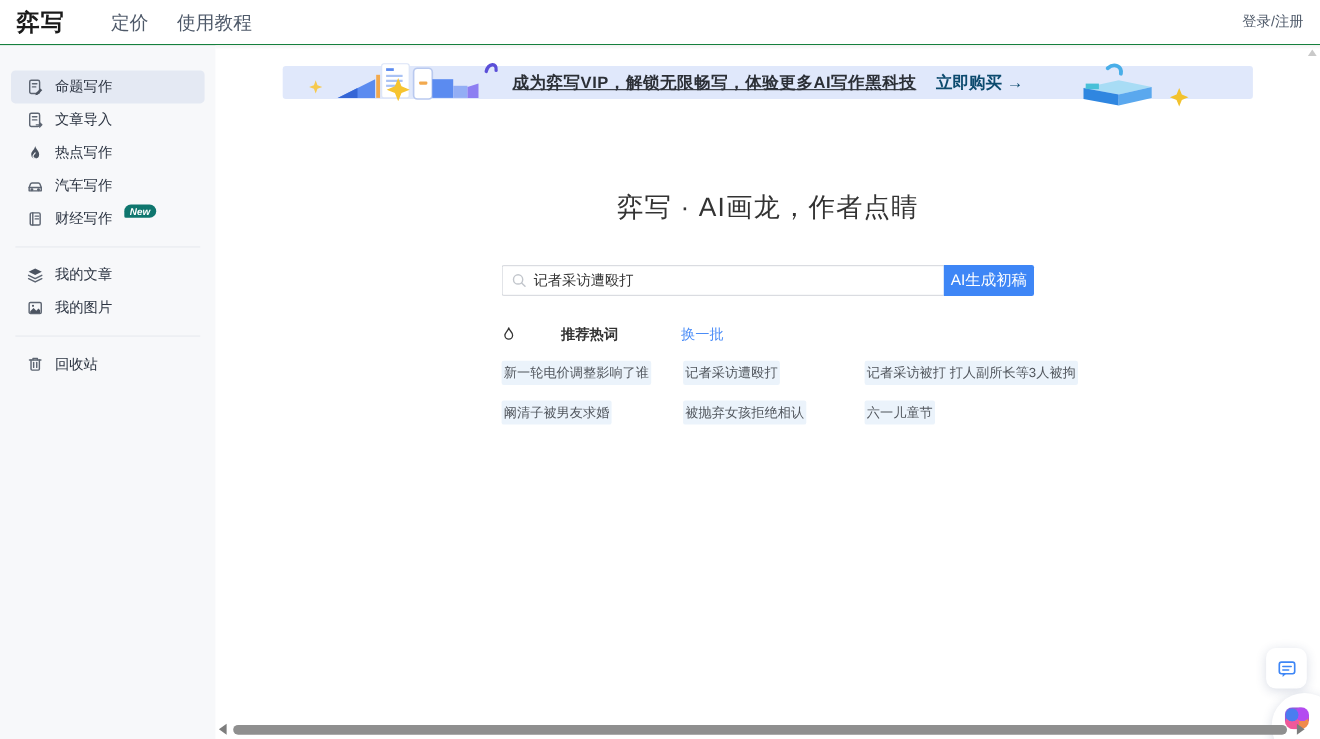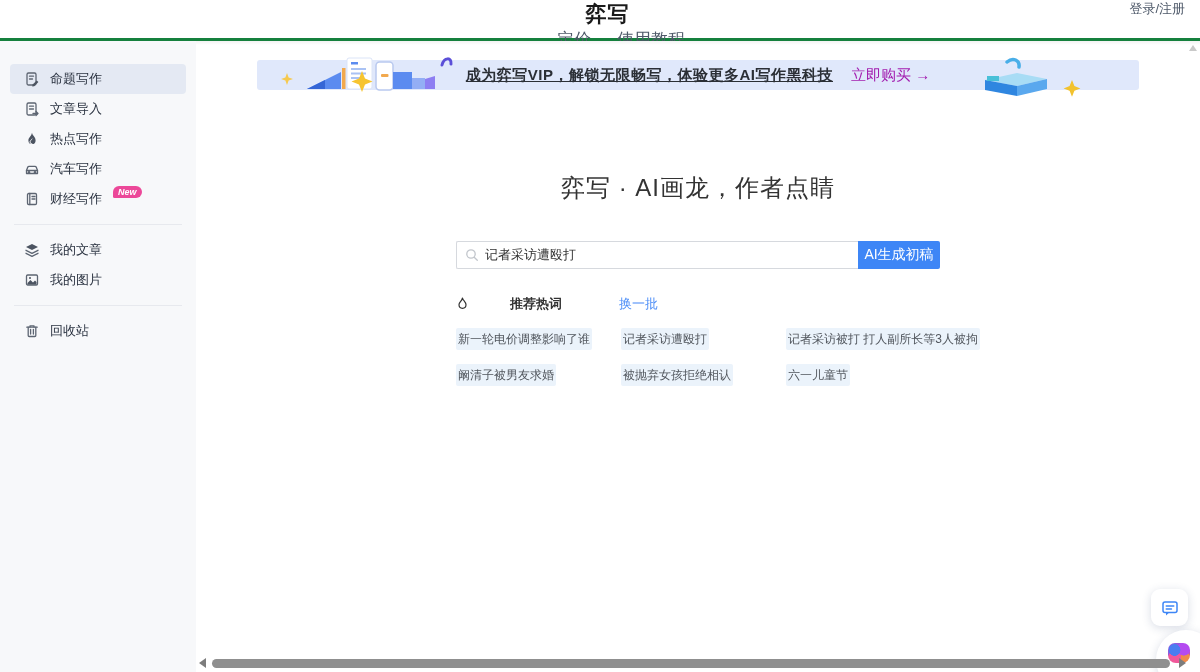--- a/index.html
+++ b/index.html
@@ -1,45 +1,45 @@
 <!DOCTYPE html>
 <html><head>
 <meta charset="utf-8">
 <style>
   * { margin:0; padding:0; box-sizing:border-box; }
   html,body { width:1200px; height:672px; overflow:hidden; }
   body { font-family:"Liberation Sans","DejaVu Sans",sans-serif; background:#fff; color:#333; }
   .page { position:relative; width:1200px; height:672px; background:#fff; overflow:hidden; }
 
   
-  .header { position:relative; height:41px; background:#fff; border-bottom:3px solid #15803d; display:flex; align-items:center;flex-direction:column; }
+  .header { position:relative; height:41px; background:#fff; border-bottom:1px solid #15803d; display:flex; align-items:center; }
   .logo { font-size:21px; font-weight:bold; color:#1a1a1a; margin-left:15px; letter-spacing:1px; cursor:pointer; }
   .top-nav { display:flex; gap:26px; margin-left:42px; }
   .top-nav a { font-size:17px; color:#4e5969; text-decoration:none; cursor:pointer; }
   .auth-link { position:absolute; right:15px; font-size:13px; color:#4e5969; cursor:pointer; }
 
   
   .body { display:flex; height:631px; }
   .sidebar { width:196px; background:#f7f8fa; height:100%; padding-top:23px; flex-shrink:0; }
   .side-item { height:30px; margin:0 10px; padding:0 0 0 14px; display:flex; align-items:center; gap:10px; border-radius:4px; font-size:13px; color:#2b3341; cursor:pointer; }
   .side-item.active { background:#e4e9f3; }
   .side-item .ic { width:16px; height:16px; flex-shrink:0; display:flex; align-items:center; justify-content:center; }
   .side-item svg { stroke:#5d6572; fill:none; stroke-width:1.3; stroke-linecap:round; stroke-linejoin:round; }
   .side-divider { height:1px; background:#e7e9ee; margin:10px 14px; }
-  .new-badge { display:inline-block; background:#ec4899; color:#fff; font-size:9px; font-style:italic; font-weight:bold; line-height:12px; padding:0 5px; border-radius:8px 8px 8px 2px; position:relative; top:-7px; margin-left:1px; }
+  .new-badge { display:inline-block; background:#0f766e; color:#fff; font-size:9px; font-style:italic; font-weight:bold; line-height:12px; padding:0 5px; border-radius:8px 8px 8px 2px; position:relative; top:-7px; margin-left:1px; }
 
   .main { position:relative; flex:1; background:#fff; }
   .main::before { content:""; position:absolute; top:0; left:0; right:0; height:4px;
                   background:linear-gradient(to bottom, rgba(0,0,0,0.05), rgba(0,0,0,0)); pointer-events:none; }
 
   
   .banner { position:relative; width:882px; height:30px; margin:19px auto 0; background:#e0e8fb; border-radius:3px;
             display:flex; align-items:center; justify-content:center; gap:18px; cursor:pointer; }
   .banner-text { font-size:15px; font-weight:bold; color:#2b2f36; letter-spacing:0.5px;text-decoration:underline; }
-  .banner-cta { font-size:15px; font-weight:normal; color:#a21caf; text-decoration:none; cursor:pointer; }
+  .banner-cta { font-size:15px; font-weight:bold; color:#0c4a6e; text-decoration:none; cursor:pointer; }
   .illu { position:absolute; pointer-events:none; }
   .illu-left { left:20px; top:-7px; }
   .illu-right { right:52px; top:-4px; }
 
   
   .hero-title { margin-top:82px; text-align:center; font-size:24px; font-weight:500; color:#333; letter-spacing:1px; }
 
   .center-col { width:484px; margin:37px auto 0; }
   .search-row { display:flex; height:28px; }
   .search-box { flex:1; display:flex; align-items:center; background:#fff; border:1px solid #d6d9de; border-right:none; border-radius:2px 0 0 2px; padding:0 8px; }

